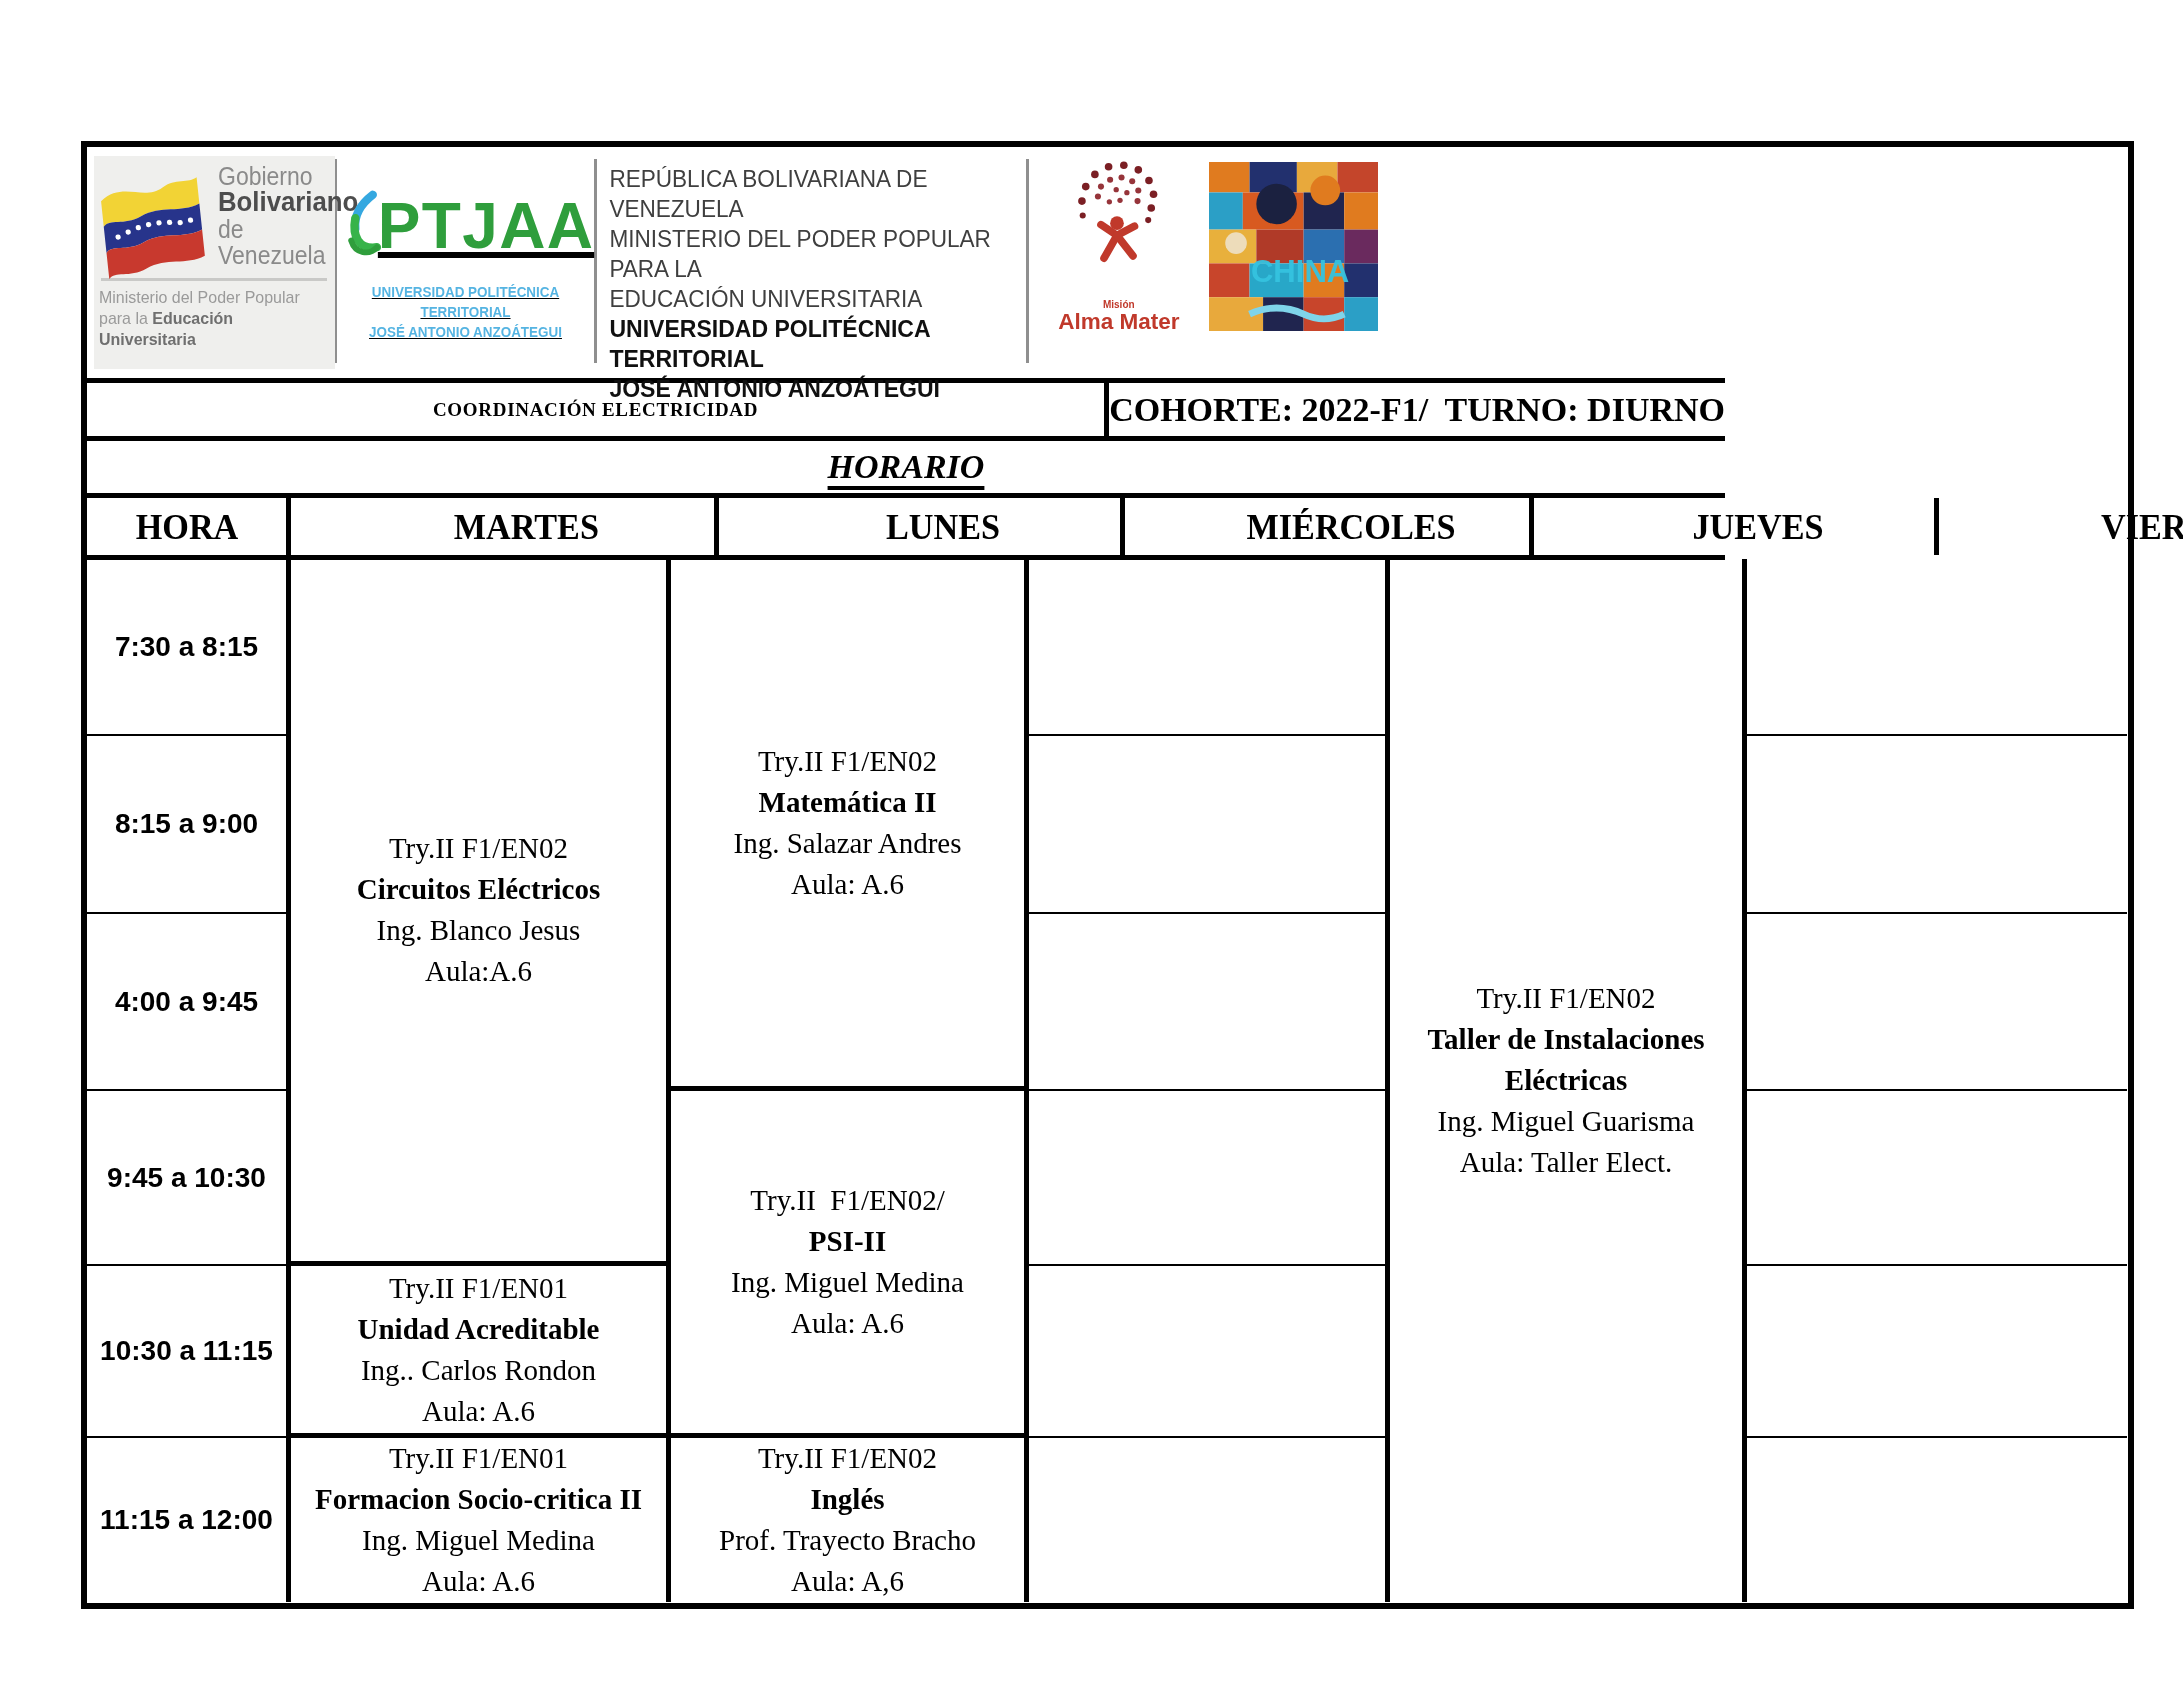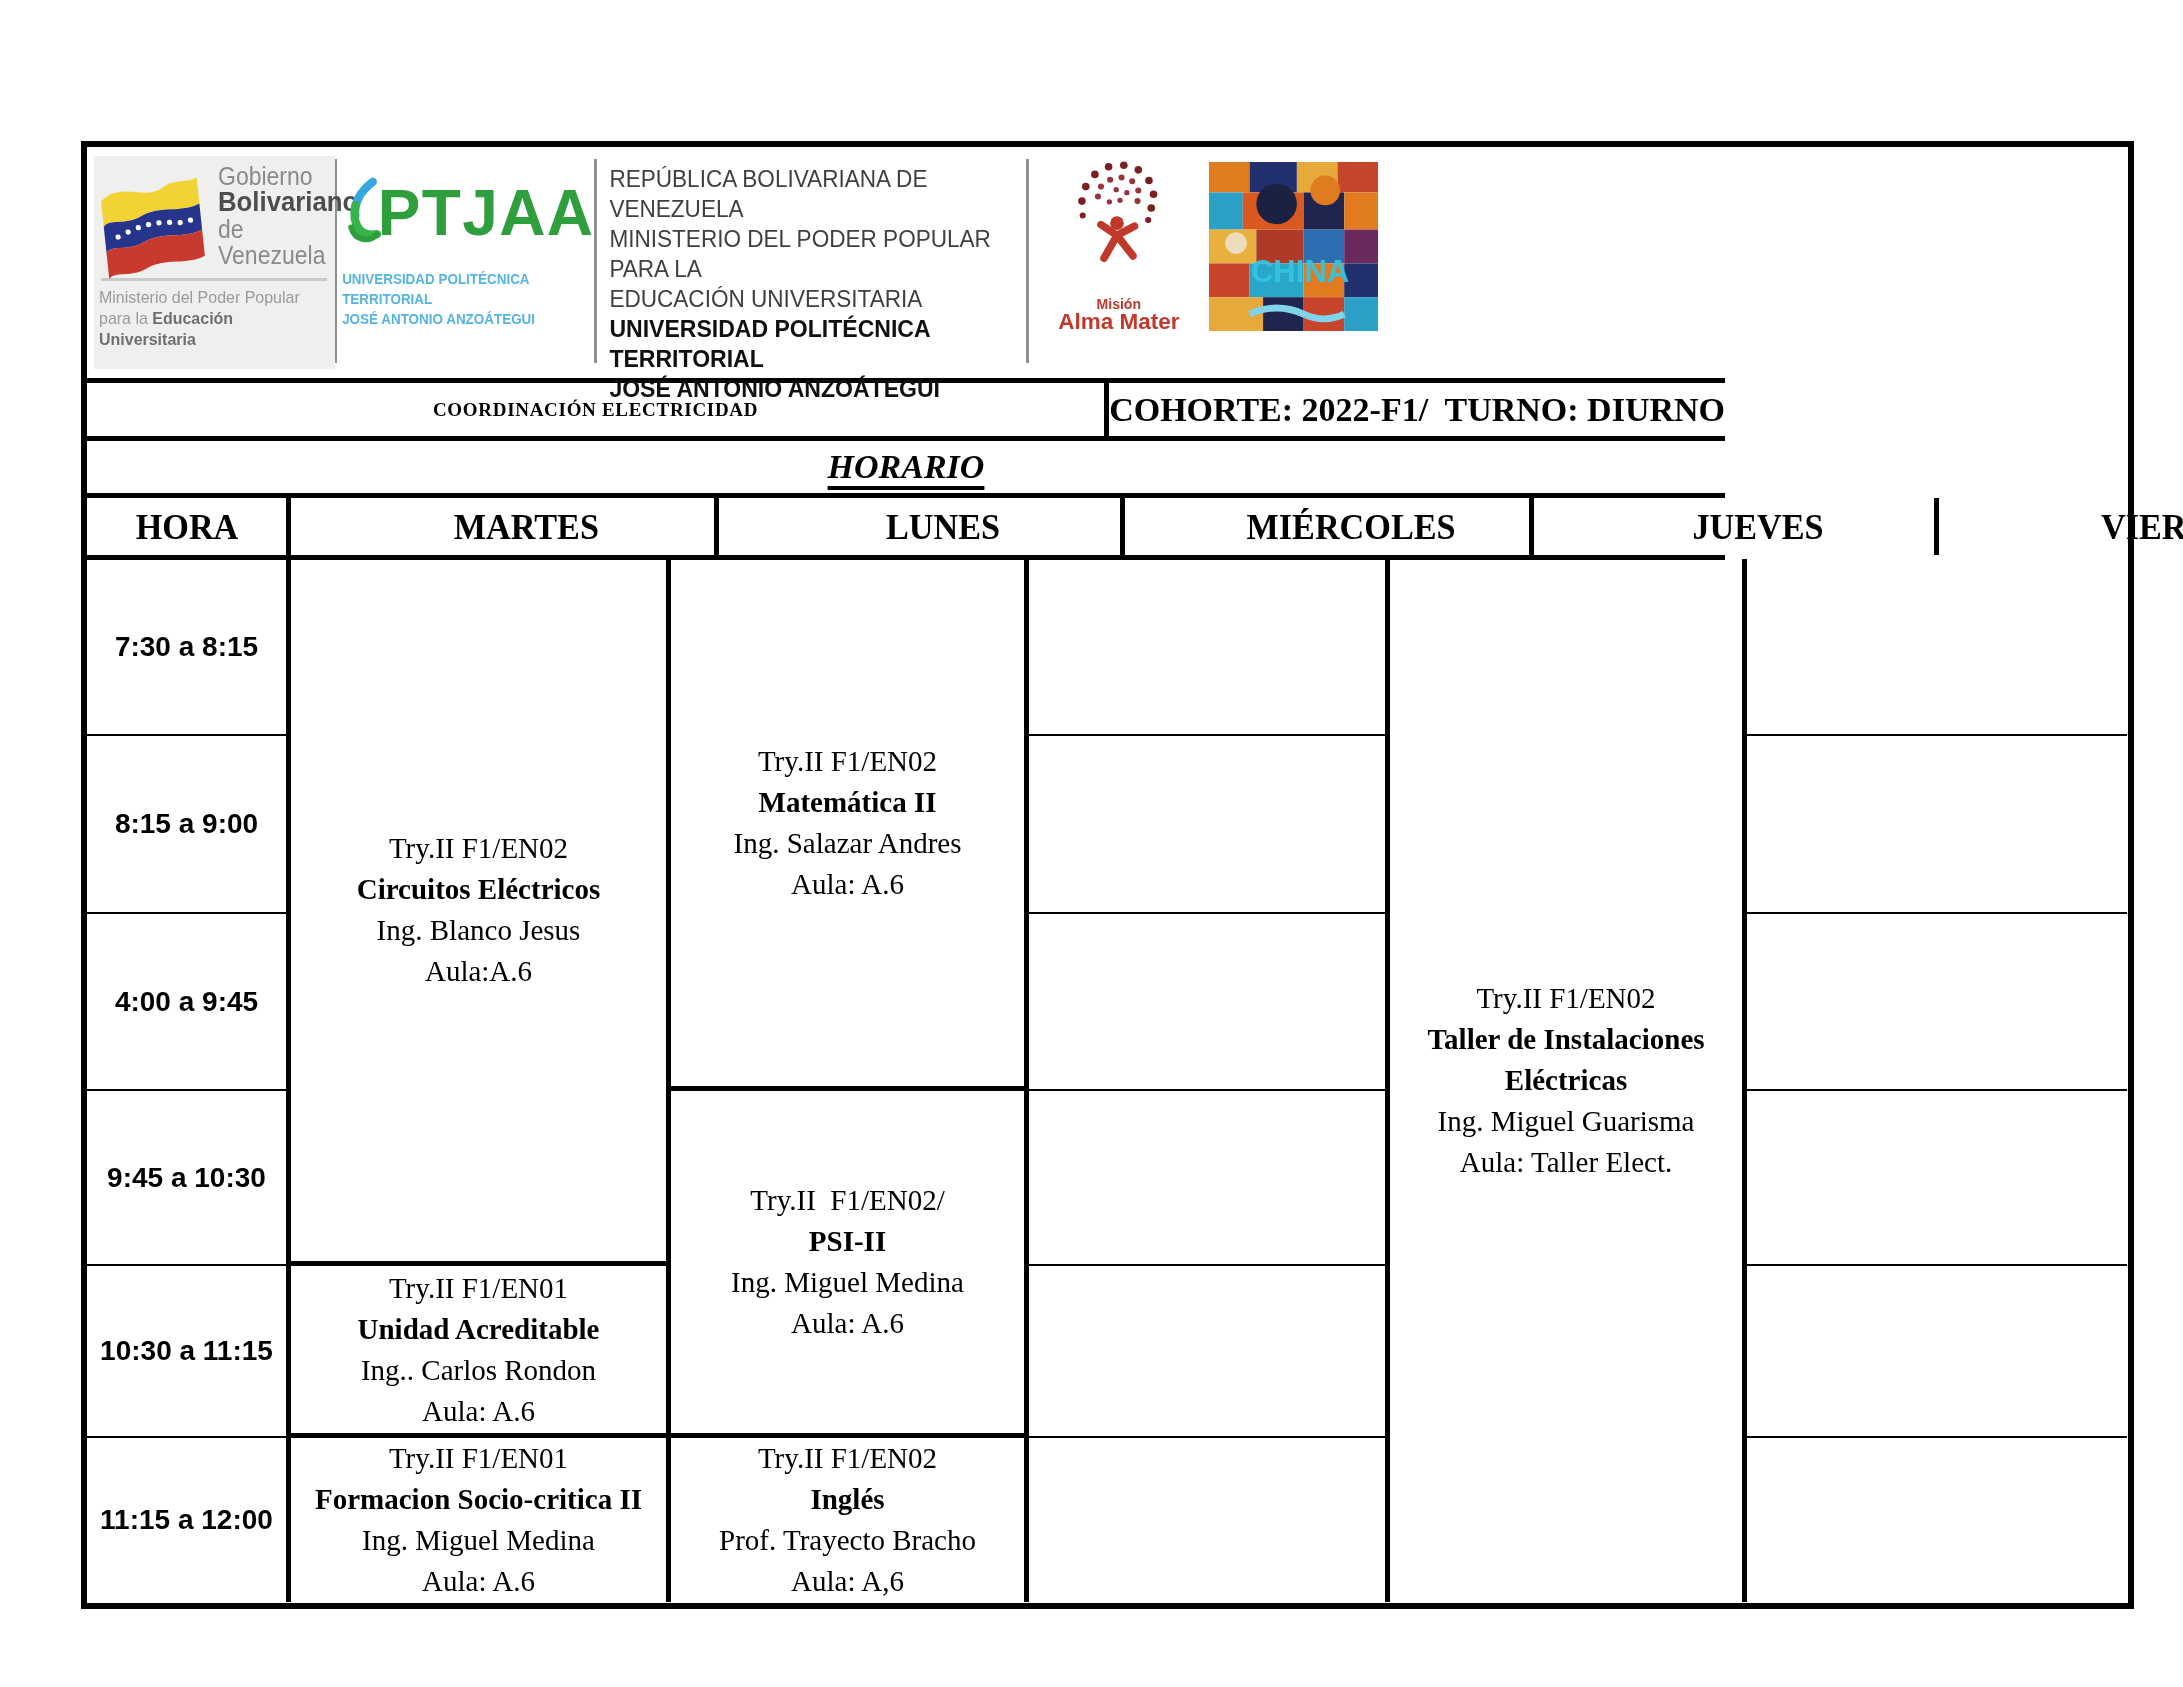--- a/index.html
+++ b/index.html
@@ -19,33 +19,33 @@
   .gov{width:241px;background:#efefed;margin:9.3px 0 9.3px 6.6px;padding:6.6px 5.3px;}
   .gov-flag{position:absolute;left:4px;top:9.3px;}
   .gov-names{margin-left:119px;line-height:26.5px;color:#8a8a8a;
              font-family:"Liberation Sans",sans-serif;font-size:25px;transform:scaleX(.92);transform-origin:left;}
   .gov-names .b{font-weight:bold;color:#4d4d4d;font-size:28px;}
   .gov-rule{height:2.6px;background:#c9c9c7;margin:9.3px 2.6px 6.6px 2.6px;}
   .gov-ministry{font-family:"Liberation Sans",sans-serif;font-size:17px;line-height:21px;color:#9a9a9a;
                 transform:scaleX(.94);transform-origin:left;}
   .gov-ministry .b{font-weight:bold;color:#6f6f6f;}
   
-  .uptjaa{width:257px;padding-top:10px;}
+  .uptjaa{width:257px;padding-top:23px;text-align:center;text-decoration:underline;}
   .uptjaa-top{display:flex;align-items:center;justify-content:center;height:112px;}
   .uptjaa-acronym{font-family:"Liberation Sans",sans-serif;font-weight:bold;font-size:64px;
                   color:#2f9e3c;letter-spacing:1.3px;margin-left:-9.3px;}
   .uptjaa-sub{font-family:"Liberation Sans",sans-serif;font-weight:bold;color:#55b4e2;
               font-size:14px;line-height:20px;transform:scaleX(.96);}
   
   .republic{width:431px;padding:17px 0 0 13.2px;font-family:"Liberation Sans",sans-serif;
             font-size:24px;line-height:30px;color:#3f3f3f;transform:scaleX(.94);transform-origin:left;}
   .republic .b{font-weight:bold;color:#101010;font-size:24.5px;}
   
   .alma{width:180px;padding-top:12px;text-align:center;}
-  .alma-cap-top{font-family:"Liberation Sans",sans-serif;font-size:14px;color:#c0392b;
+  .alma-cap-top{font-family:"Liberation Sans",sans-serif;font-size:10px;color:#c0392b;
                 font-weight:bold;line-height:9.3px;}
   .alma-cap{font-family:"Liberation Sans",sans-serif;font-size:22.5px;color:#c0392b;font-weight:bold;}
   
   .mosaic{width:182px;padding-top:14.6px;}
   
   .hdr-info{display:flex;flex-direction:column;align-items:center;padding-top:13.2px;row-gap:8px;
             font-family:"Liberation Serif",serif;font-weight:bold;}
   .hdr-espec{font-size:31px;font-style:italic;height:40px;line-height:40px;white-space:pre;transform:scaleX(.95);}
   .hdr-tray{font-size:44px;height:57px;line-height:57px;white-space:pre;}
   .hdr-secc,.hdr-lapso{font-size:34px;height:48px;line-height:48px;white-space:pre;transform:scaleX(.95);}

